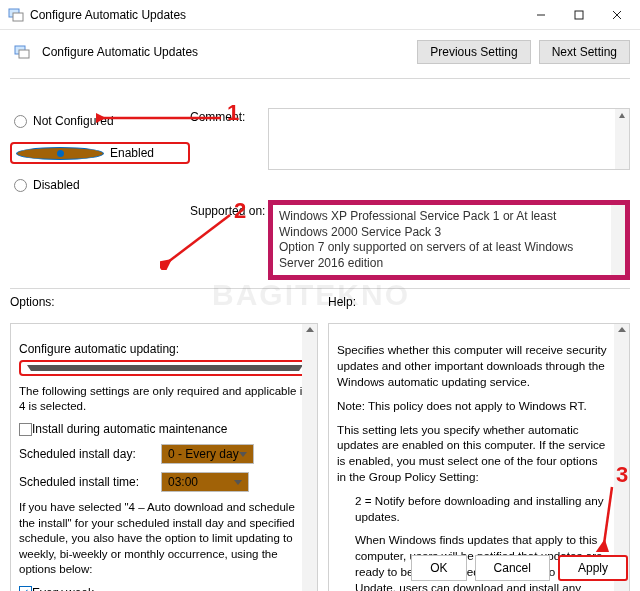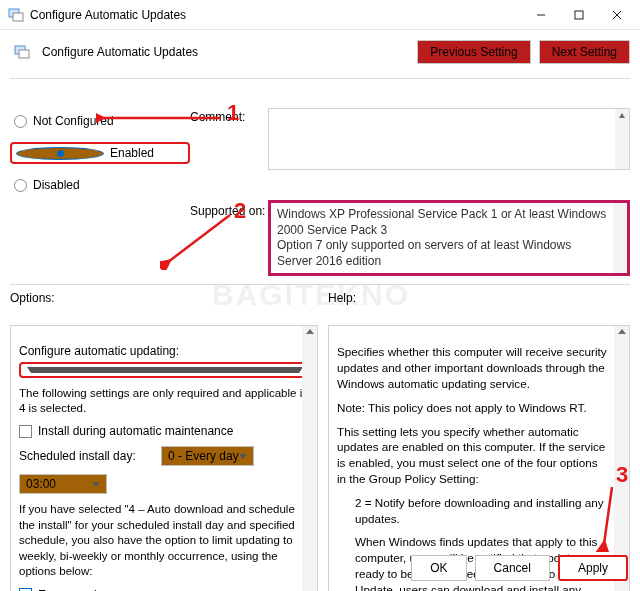--- a/index.html
+++ b/index.html
@@ -8,63 +8,63 @@
   
   .titlebar { height: 30px; display: flex; align-items: center; padding: 0 4px; border-bottom: 1px solid #e5e5e5; }
   .title-icon { width: 16px; height: 16px; margin: 0 6px 0 4px; display: inline-flex; }
   .title-text { flex: 1; font-size: 12px; }
   .winctl { display: flex; }
   .winbtn { width: 38px; height: 28px; display: flex; align-items: center; justify-content: center; }
 
   
   .header-row { display: flex; align-items: center; padding: 10px 10px 6px 10px; gap: 8px; }
   .header-title { flex: 1; display: flex; align-items: center; gap: 6px; font-size: 12px; }
-  .nav-btn { border: 1px solid #c8c8c8; background: #b91c1c; padding: 4px 12px; font-size: 12px; cursor: pointer; }
+  .nav-btn { border: 1px solid #c8c8c8; background: #e5e5e5; padding: 4px 12px; font-size: 12px; cursor: pointer; }
 
   
   .top-grid { display: grid; grid-template-columns: 180px 78px 1fr; column-gap: 0; padding: 6px 10px 0 10px; margin-top: 23px; }
   .radio-col { display: flex; flex-direction: column; gap: 12px; padding-top: 4px; }
   .radio-item { display: flex; align-items: center; gap: 6px; padding: 2px 4px; }
   .radio { width: 13px; height: 13px; border-radius: 50%; border: 1px solid #888; display: inline-flex; align-items: center; justify-content: center; background: #fff; }
   .radio.sel { border-color: #0067c0; }
   .radio .dot { width: 7px; height: 7px; border-radius: 50%; background: #0067c0; }
   .enabled-outline { border: 2px solid #e31818; border-radius: 4px; padding-right: 18px; }
 
   .label-col { font-size: 12px; padding-top: 2px; }
   .comment-box { grid-row: 1; grid-column: 3; height: 62px; border: 1px solid #d1d1d1; background: #fff; position: relative; }
   .comment-box .sb { position: absolute; right: 0; top: 0; bottom: 0; width: 14px; background: #f3f3f3; }
   .comment-box .sb::before { content: ""; position: absolute; top: 4px; left: 4px; border-left: 3px solid transparent; border-right: 3px solid transparent; border-bottom: 5px solid #6c6c6c; }
   .comment-box .sb::after { content: none; }
-  .supported-box { grid-column: 3; border: 3px solid #be185d; font-size: 11px; padding: 4px 20px 4px 6px; line-height: 1.3; color: #333; margin-top: 6px; position: relative; }
+  .supported-box { grid-column: 3; border: 5px solid #be185d; font-size: 11px; padding: 4px 20px 4px 6px; line-height: 1.3; color: #333; margin-top: 6px; position: relative; }
   .supported-box .sb { position: absolute; right: 0; top: 0; bottom: 0; width: 14px; background: #f3f3f3; }
 
   hr.sep { margin: 8px 10px 4px 10px; border: 0; border-top: 1px solid #d8d8d8; }
 
   
   .panes { display: flex; gap: 10px; padding: 0 10px; }
-  .pane-head { font-size: 12px; margin: 2px 0 20px 0; }
+  .pane-head { font-size: 12px; margin: 2px 0 14px 0; }
   .pane { border: 1px solid #d1d1d1; padding: 18px 6px 6px 8px; position: relative; height: 287px; overflow: hidden; }
   .pane .sb { position: absolute; right: 0; top: 0; bottom: 0; width: 15px; background: #f3f3f3; }
   .pane .sb .tr { width: 0; height: 0; margin: 3px auto; border-left: 4px solid transparent; border-right: 4px solid transparent; }
   .pane .sb .up { border-bottom: 5px solid #6c6c6c; }
   .pane .sb .dn { border-top: 5px solid #6c6c6c; position: absolute; bottom: 3px; left: 3.5px; }
   .pane.left .hscroll { position: absolute; left: 0; right: 15px; bottom: 0; height: 15px; background: #f3f3f3; }
   .pane.left .hscroll .thumb { position: absolute; left: 14px; top: 2px; height: 11px; width: 160px; background: #cbcbcb; }
   .pane.left .hscroll .l { position: absolute; left: 3px; top: 4px; border-top: 4px solid transparent; border-bottom: 4px solid transparent; border-right: 5px solid #6c6c6c; }
   .pane.left .hscroll .r { position: absolute; right: 3px; top: 4px; border-top: 4px solid transparent; border-bottom: 4px solid transparent; border-left: 5px solid #6c6c6c; }
 
   .left-col { width: 308px; display: flex; flex-direction: column; }
   .right-col { flex: 1; display: flex; flex-direction: column; }
 
   .cfg-label { margin-bottom: 4px; }
   .combo { border: 2px solid #e31818; border-radius: 4px; display: flex; align-items: center; padding: 3px 6px; background: #fff; }
   .combo span { flex: 1; }
   .combo .chev { width: 0; height: 0; border-left: 4px solid transparent; border-right: 4px solid transparent; border-top: 6px solid #555; }
   .opt-text { margin-top: 8px; font-size: 11.5px; line-height: 1.3; }
-  .chkrow { display: flex; align-items: center; gap: 6px; margin-top: 8px; }
+  .chkrow { display: flex; align-items: center; margin-top: 8px; }
   .chk { width: 13px; height: 13px; border: 1px solid #828282; display: inline-flex; align-items: center; justify-content: center; background: #fff; }
   .chk.ck { border-color: #0067c0; }
   .chk .mk { color: #0067c0; font-size: 10px; line-height: 1; }
   .fieldrow { display: flex; align-items: center; gap: 10px; margin-top: 8px; }
   .fieldrow .lab { width: 132px; }
   .sel { border: 1px solid #bdbdbd; display: flex; align-items: center; padding: 2px 6px; min-width: 88px; background: #a16207; }
   .sel .chev { margin-left: auto; width: 0; height: 0; border-left: 4px solid transparent; border-right: 4px solid transparent; border-top: 5px solid #555; }
   .para { margin-top: 8px; font-size: 11.5px; line-height: 1.35; }
 
   .help-text p { margin: 0 0 8px 0; font-size: 11.7px; line-height: 1.35; padding-right: 14px; }
@@ -174,20 +174,21 @@
         <span>Install during automatic maintenance</span>
       </div>
       <div class="fieldrow">
         <span class="lab">Scheduled install day:</span>
         <div class="sel">
           <span>0 - Every day</span>
           <span class="chev"></span>
         </div>
       </div>
       <div class="fieldrow">
+        <span class="lab">Scheduled install time:</span>
         <div class="sel">
           <span>03:00</span>
           <span class="chev"></span>
         </div>
       </div>
       <div class="para">If you have selected "4 – Auto download and schedule the install" for your scheduled install day and specified schedule, you also have the option to limit updating to weekly, bi-weekly or monthly occurrence, using the options below:</div>
       <div class="chkrow">
         <span class="chk ck">
             <span class="mk">✓</span>
           </span>

